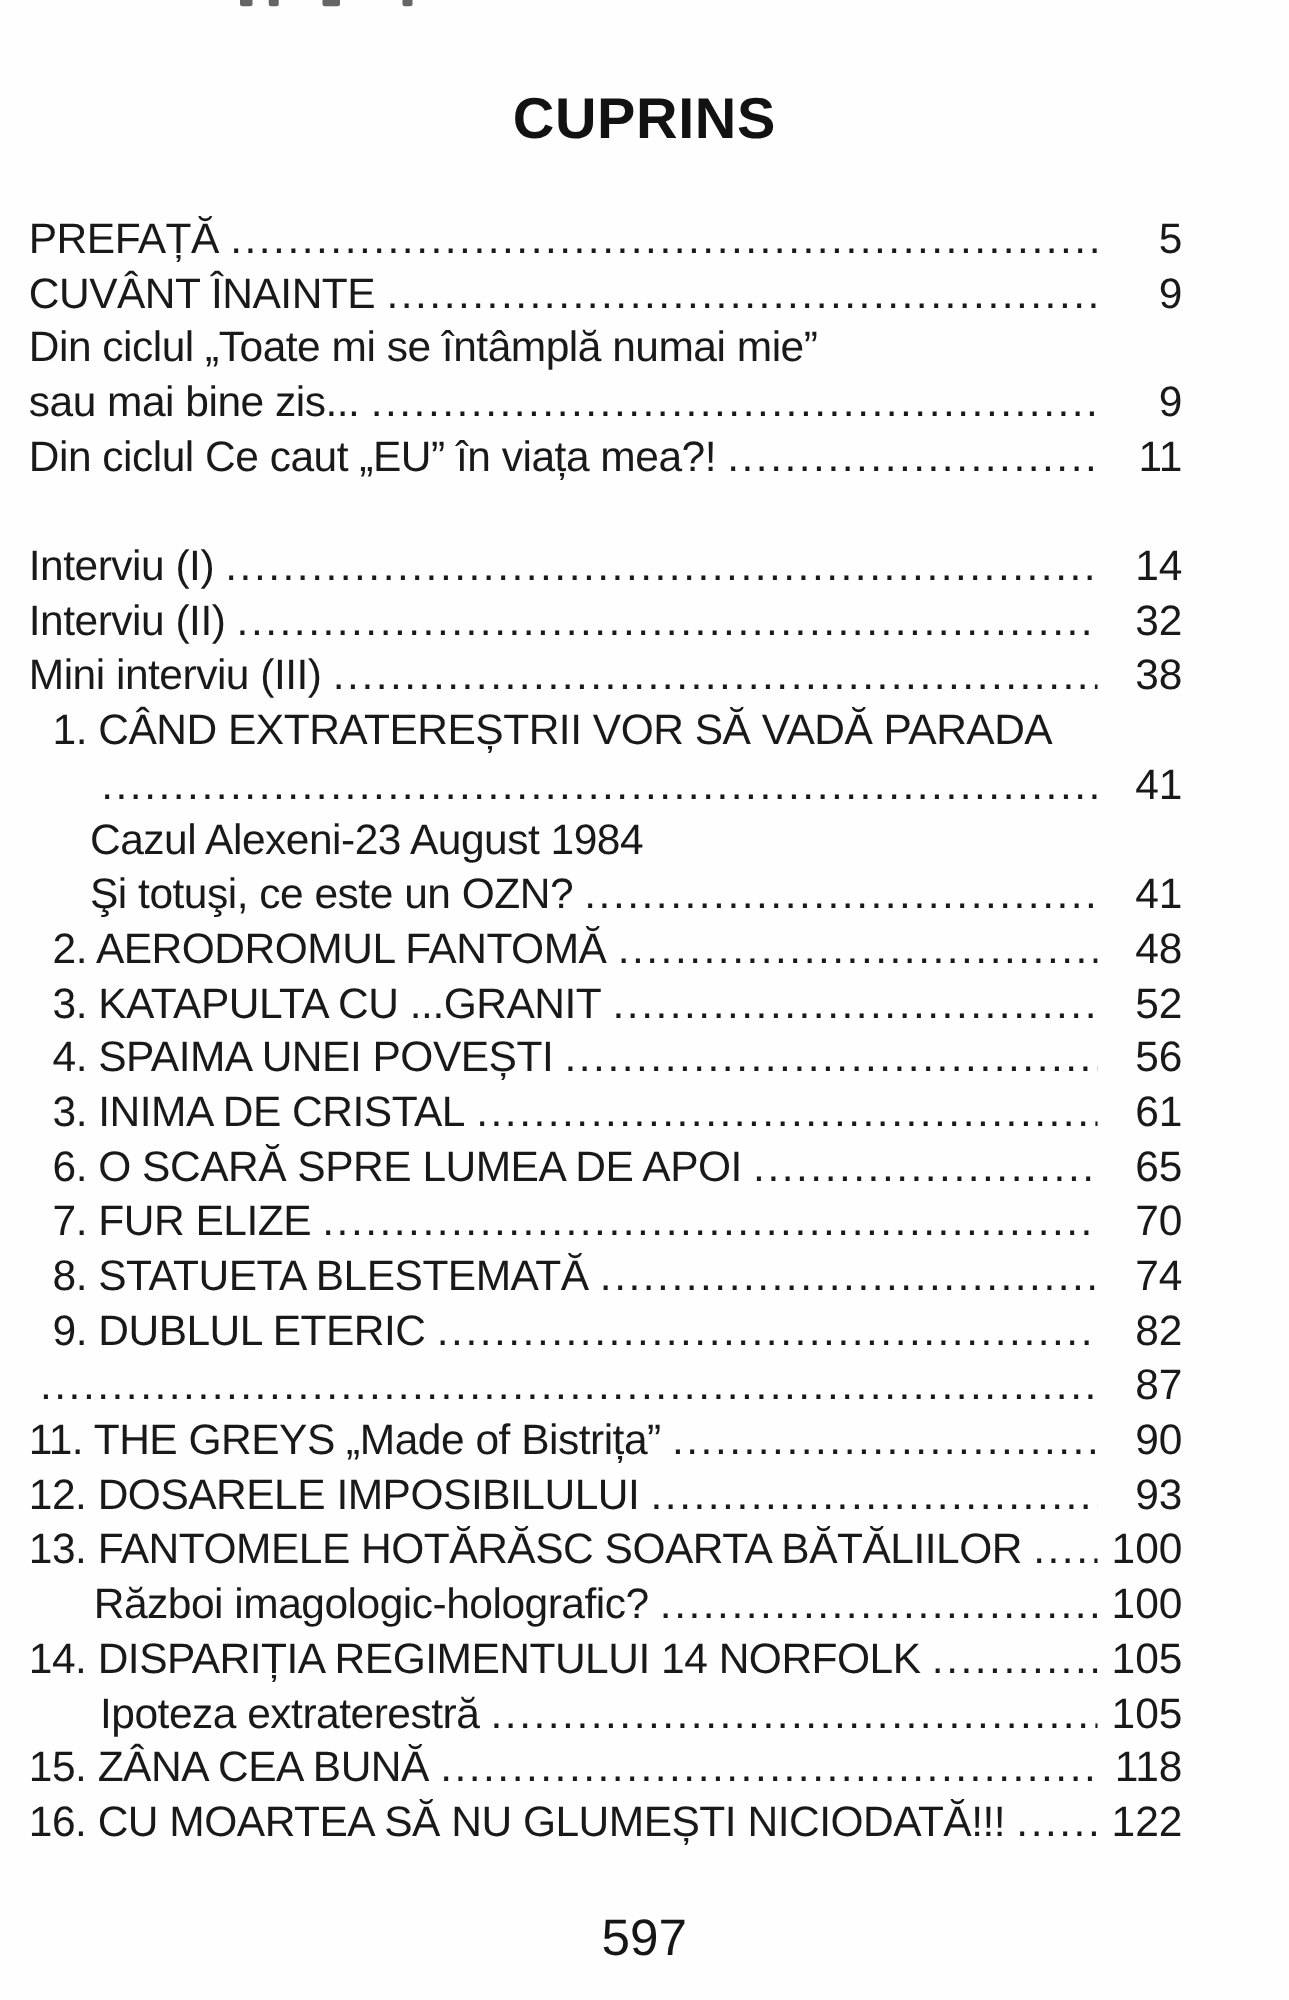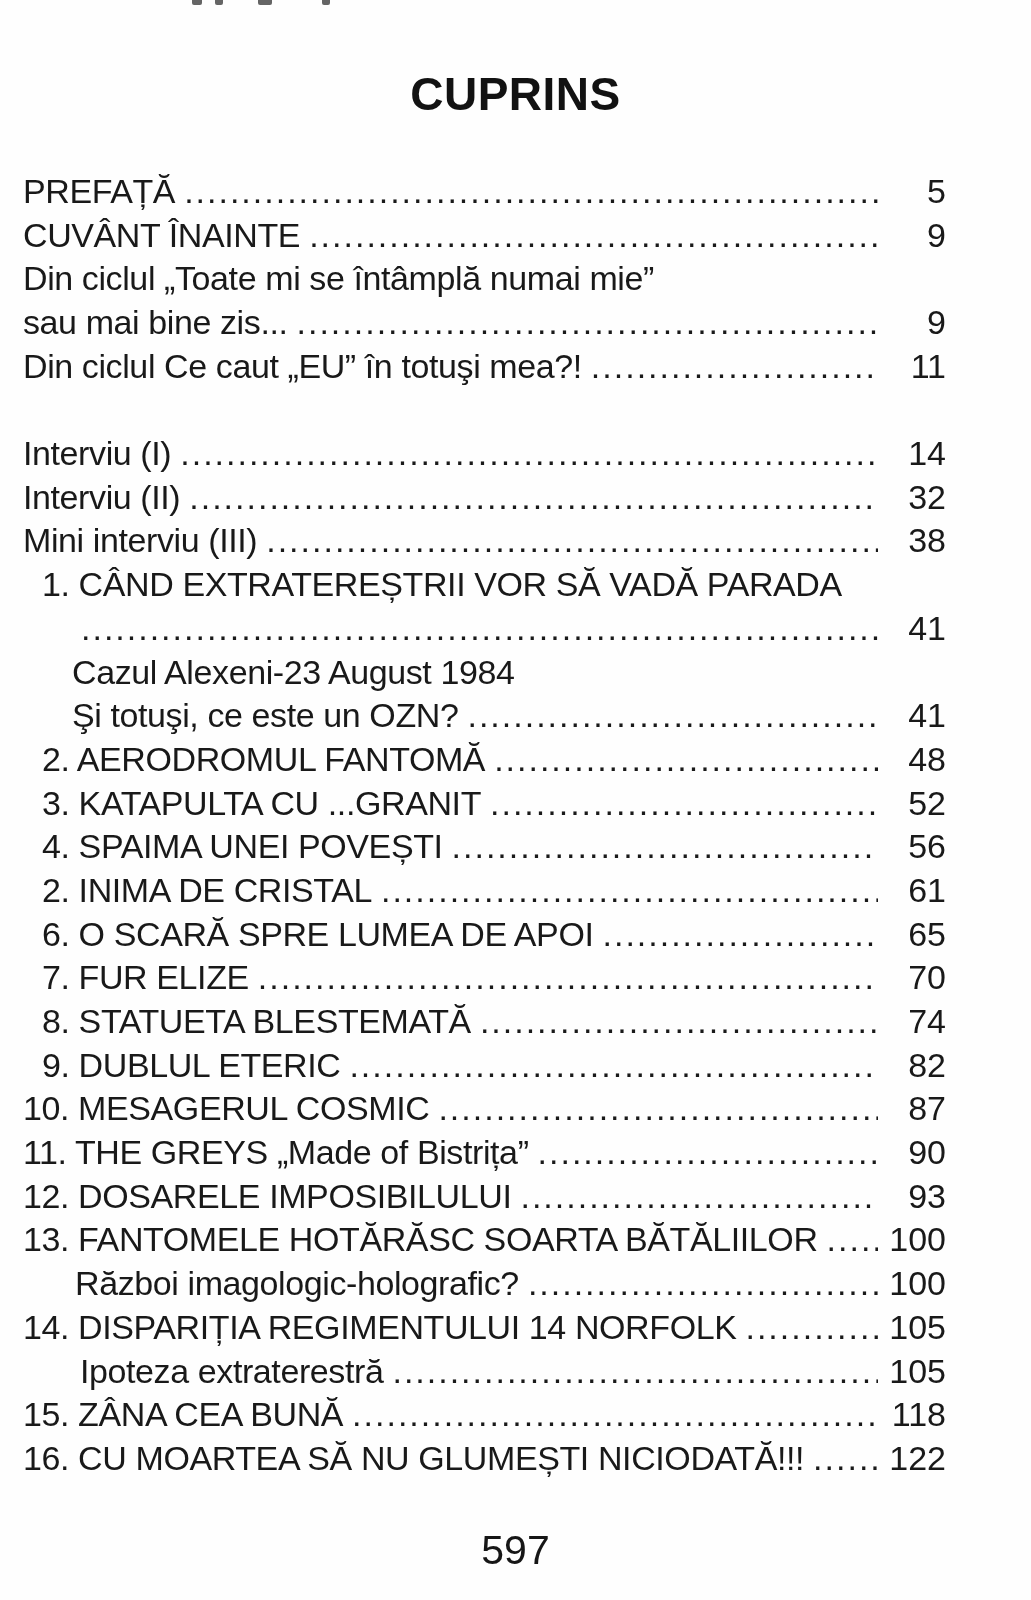--- a/index.html
+++ b/index.html
@@ -104,21 +104,21 @@
       </div>
       <div class="row ind0">
         <span class="t">Din ciclul „Toate mi se întâmplă numai mie”</span>
       </div>
       <div class="row ind0">
         <span class="t">sau mai bine zis...</span>
         <span class="dots">........................................................................................................................................................................................................</span>
         <span class="pg">9</span>
       </div>
       <div class="row ind0">
-        <span class="t">Din ciclul Ce caut „EU” în totuşi mea?!</span>
+        <span class="t">Din ciclul Ce caut „EU” în viața mea?!</span>
         <span class="dots">........................................................................................................................................................................................................</span>
         <span class="pg">11</span>
       </div>
       <div class="spacer"></div>
       <div class="row ind0">
         <span class="t">Interviu (I)</span>
         <span class="dots">........................................................................................................................................................................................................</span>
         <span class="pg">14</span>
       </div>
       <div class="row ind0">
@@ -155,21 +155,21 @@
         <span class="t">3. KATAPULTA CU ...GRANIT</span>
         <span class="dots">........................................................................................................................................................................................................</span>
         <span class="pg">52</span>
       </div>
       <div class="row ind1">
         <span class="t">4. SPAIMA UNEI POVEȘTI</span>
         <span class="dots">........................................................................................................................................................................................................</span>
         <span class="pg">56</span>
       </div>
       <div class="row ind1">
-        <span class="t">2. INIMA DE CRISTAL</span>
+        <span class="t">3. INIMA DE CRISTAL</span>
         <span class="dots">........................................................................................................................................................................................................</span>
         <span class="pg">61</span>
       </div>
       <div class="row ind1">
         <span class="t">6. O SCARĂ SPRE LUMEA DE APOI</span>
         <span class="dots">........................................................................................................................................................................................................</span>
         <span class="pg">65</span>
       </div>
       <div class="row ind1">
         <span class="t">7. FUR ELIZE</span>
@@ -180,21 +180,20 @@
         <span class="t">8. STATUETA BLESTEMATĂ</span>
         <span class="dots">........................................................................................................................................................................................................</span>
         <span class="pg">74</span>
       </div>
       <div class="row ind1">
         <span class="t">9. DUBLUL ETERIC</span>
         <span class="dots">........................................................................................................................................................................................................</span>
         <span class="pg">82</span>
       </div>
       <div class="row ind0">
-        <span class="t">10. MESAGERUL COSMIC</span>
         <span class="dots">........................................................................................................................................................................................................</span>
         <span class="pg">87</span>
       </div>
       <div class="row ind0">
         <span class="t">11. THE GREYS „Made of Bistrița”</span>
         <span class="dots">........................................................................................................................................................................................................</span>
         <span class="pg">90</span>
       </div>
       <div class="row ind0">
         <span class="t">12. DOSARELE IMPOSIBILULUI</span>

